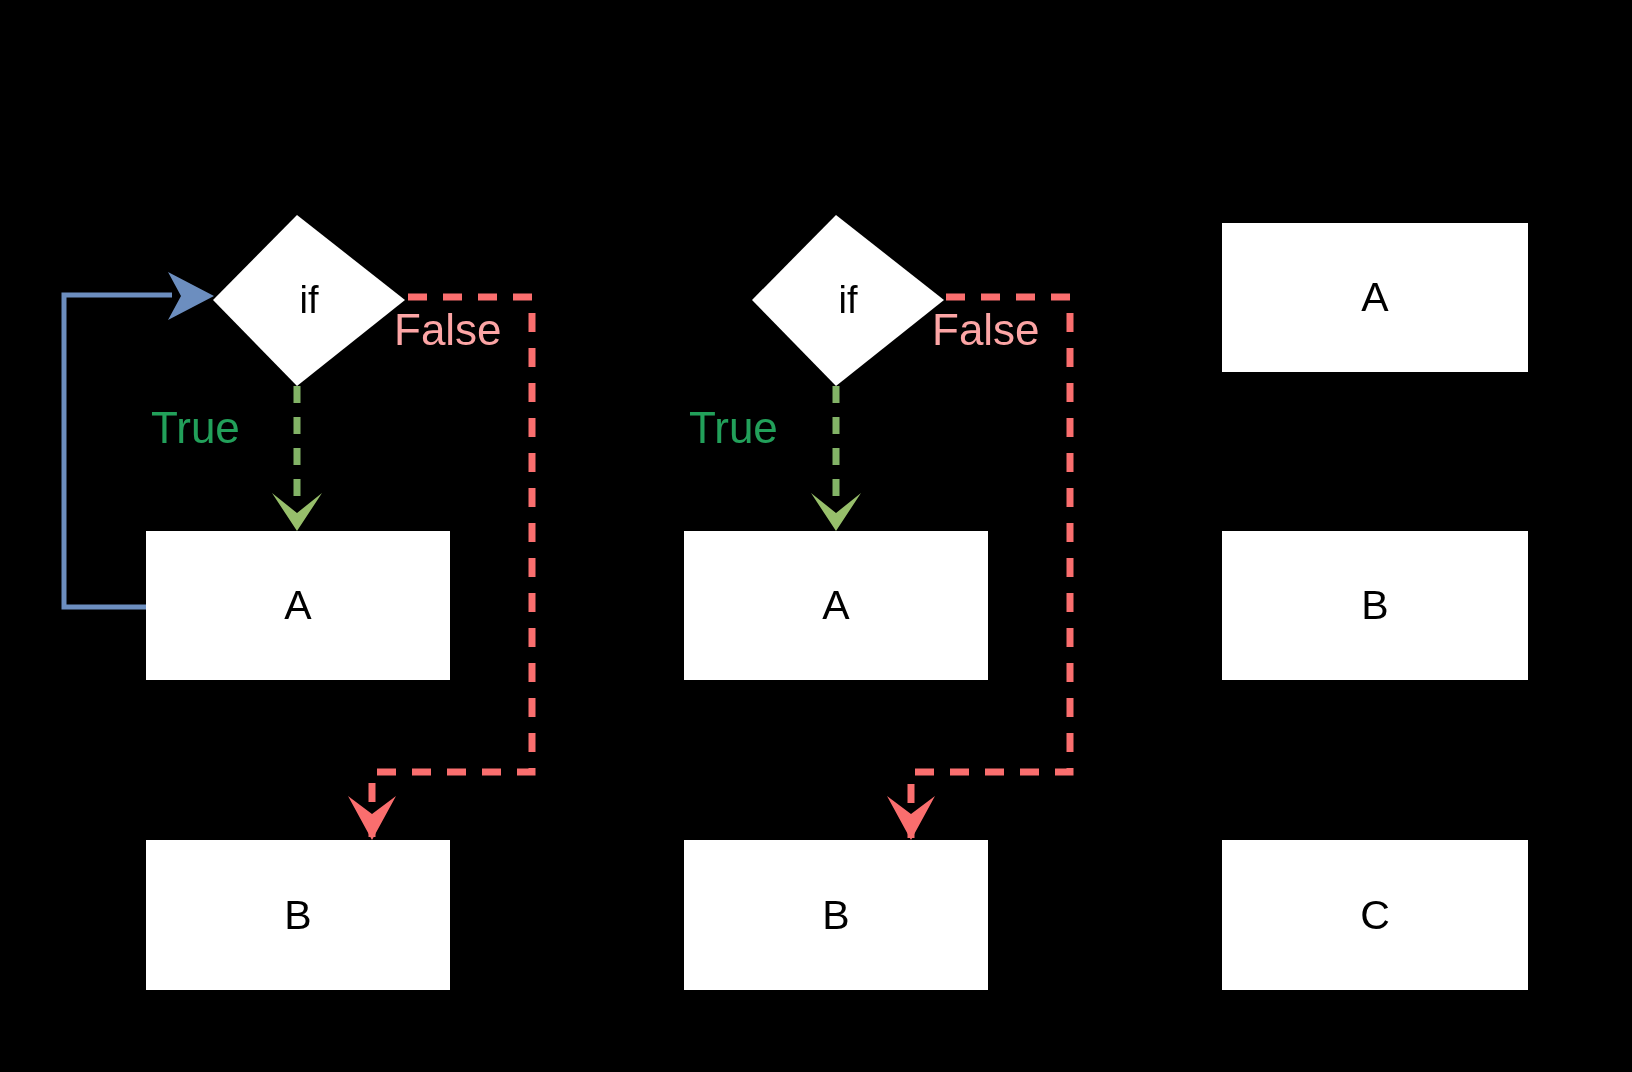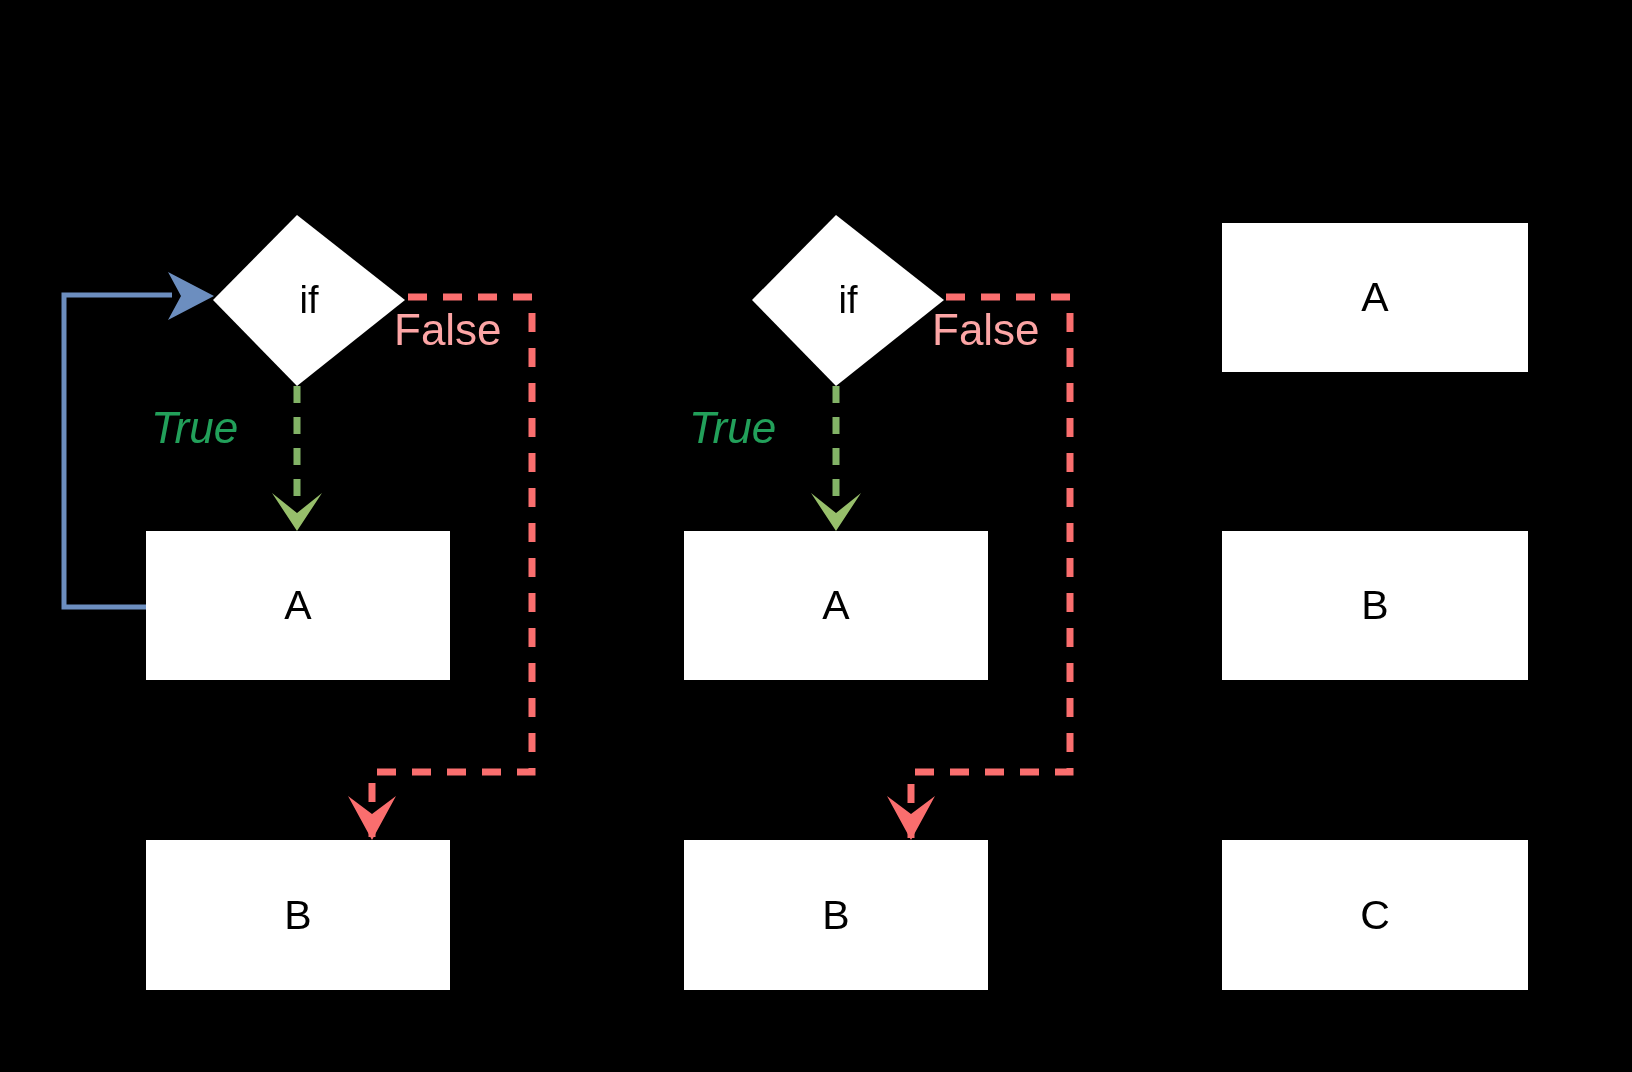--- a/index.html
+++ b/index.html
@@ -5,21 +5,21 @@
   html,body{margin:0;padding:0;background:#000;}
   body{width:1632px;height:1072px;overflow:hidden;
        font-family:"Liberation Sans","DejaVu Sans",sans-serif;}
   #stage{position:relative;width:1632px;height:1072px;background:#000;}
   #stage svg{position:absolute;left:0;top:0;width:1632px;height:1072px;}
   .nodebox{position:absolute;background:#ffffff;display:flex;align-items:center;
            justify-content:center;color:#000000;font-size:41px;line-height:1;}
   .dlabel{position:absolute;display:flex;align-items:center;justify-content:center;
           color:#000000;font-size:38px;line-height:1;pointer-events:none;}
   .edgelabel{position:absolute;font-size:44px;line-height:1;white-space:nowrap;}
-  .lbl-true{color:#22A05A;font-style:italic;}
+  .lbl-true{color:#22A05A;}
   .lbl-false{color:#fca5a5;}
 </style>
 </head>
 <body>
 
 <div id="stage">
 
   <svg viewBox="0 0 1632 1072" xmlns="http://www.w3.org/2000/svg">
 
     <g>

